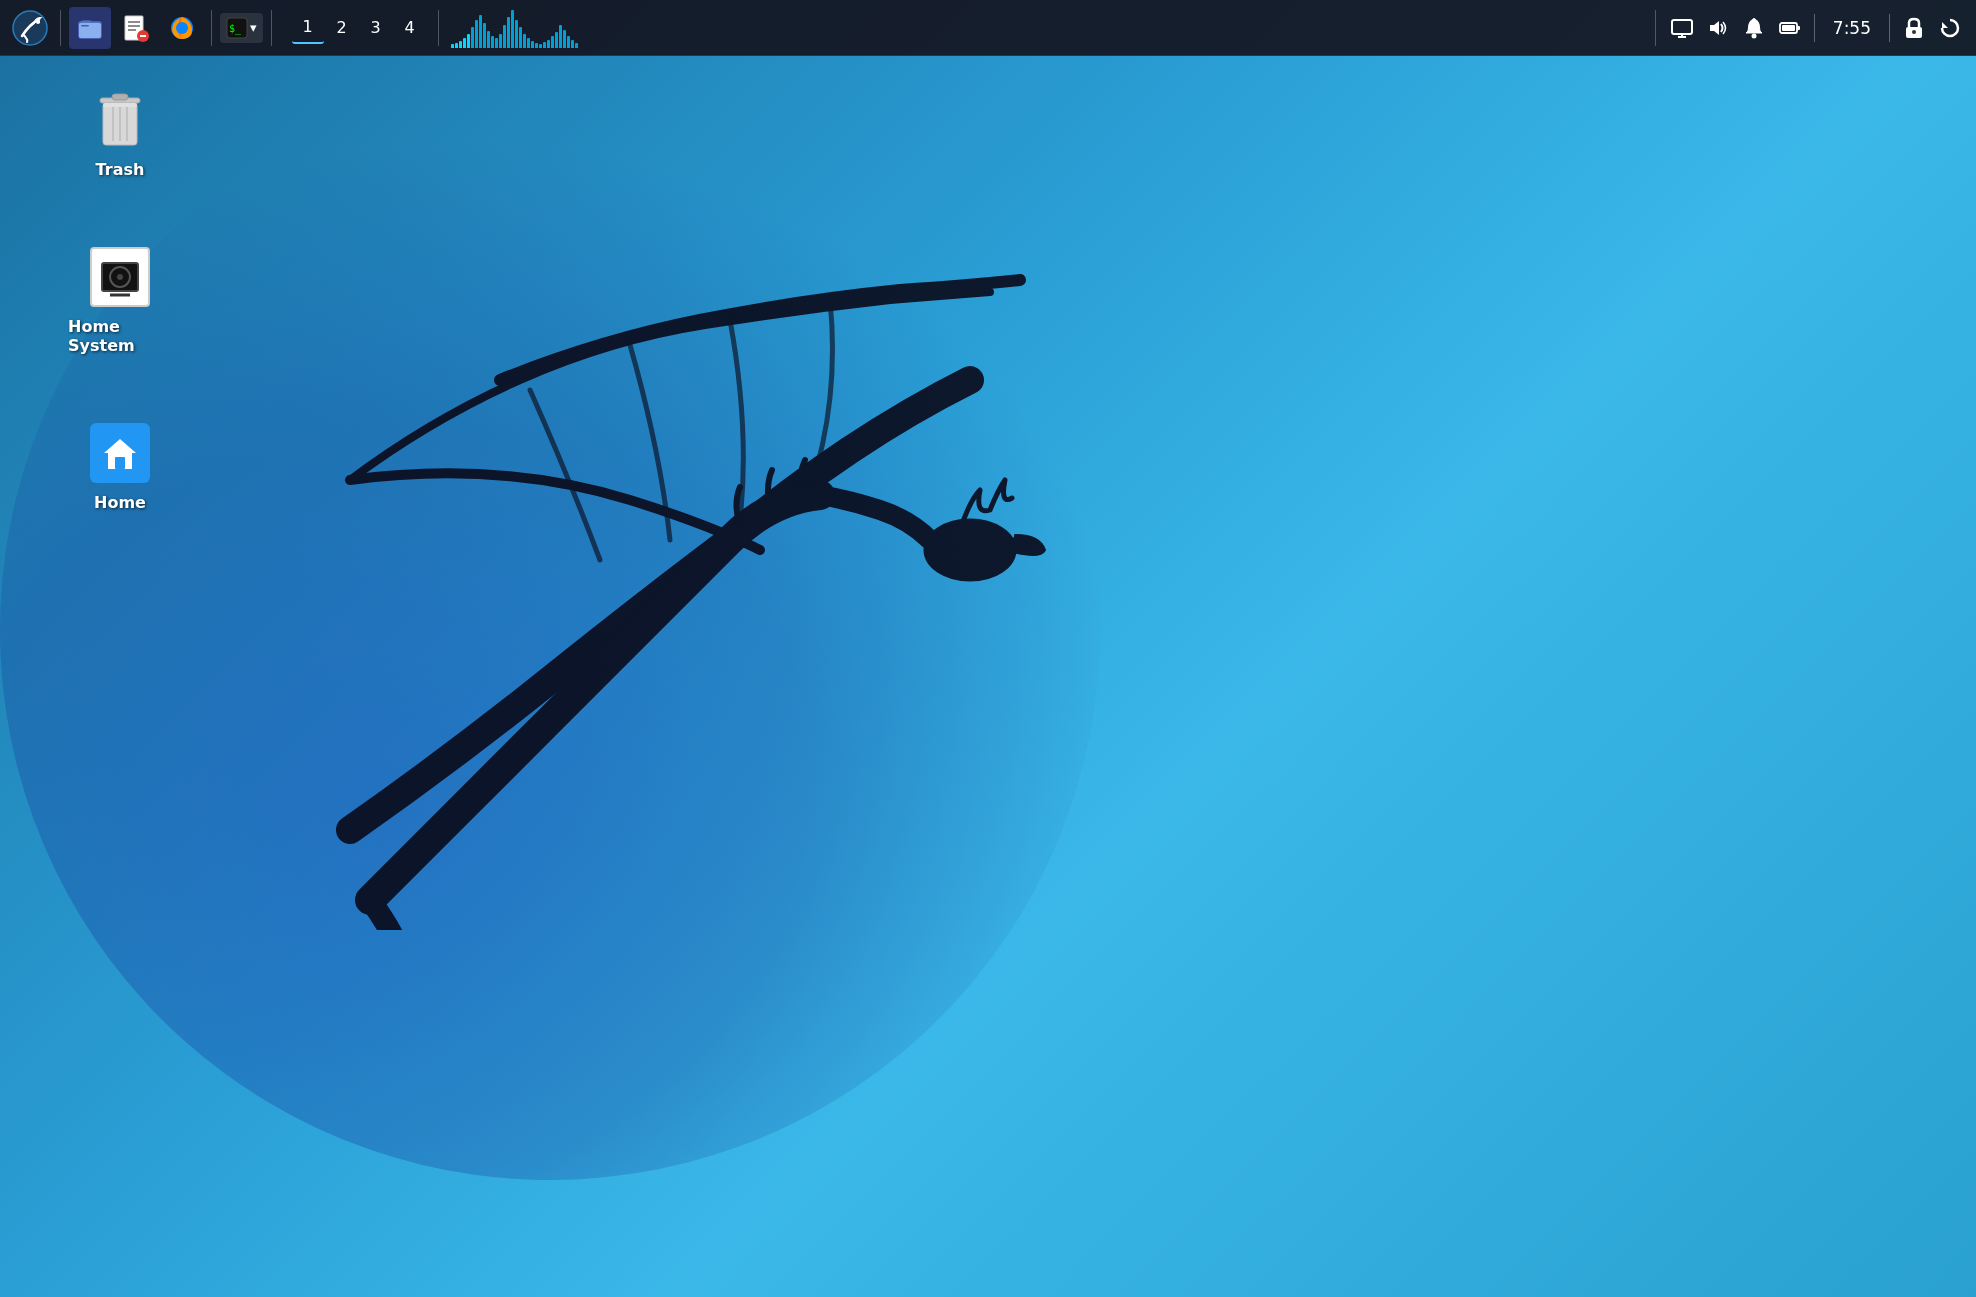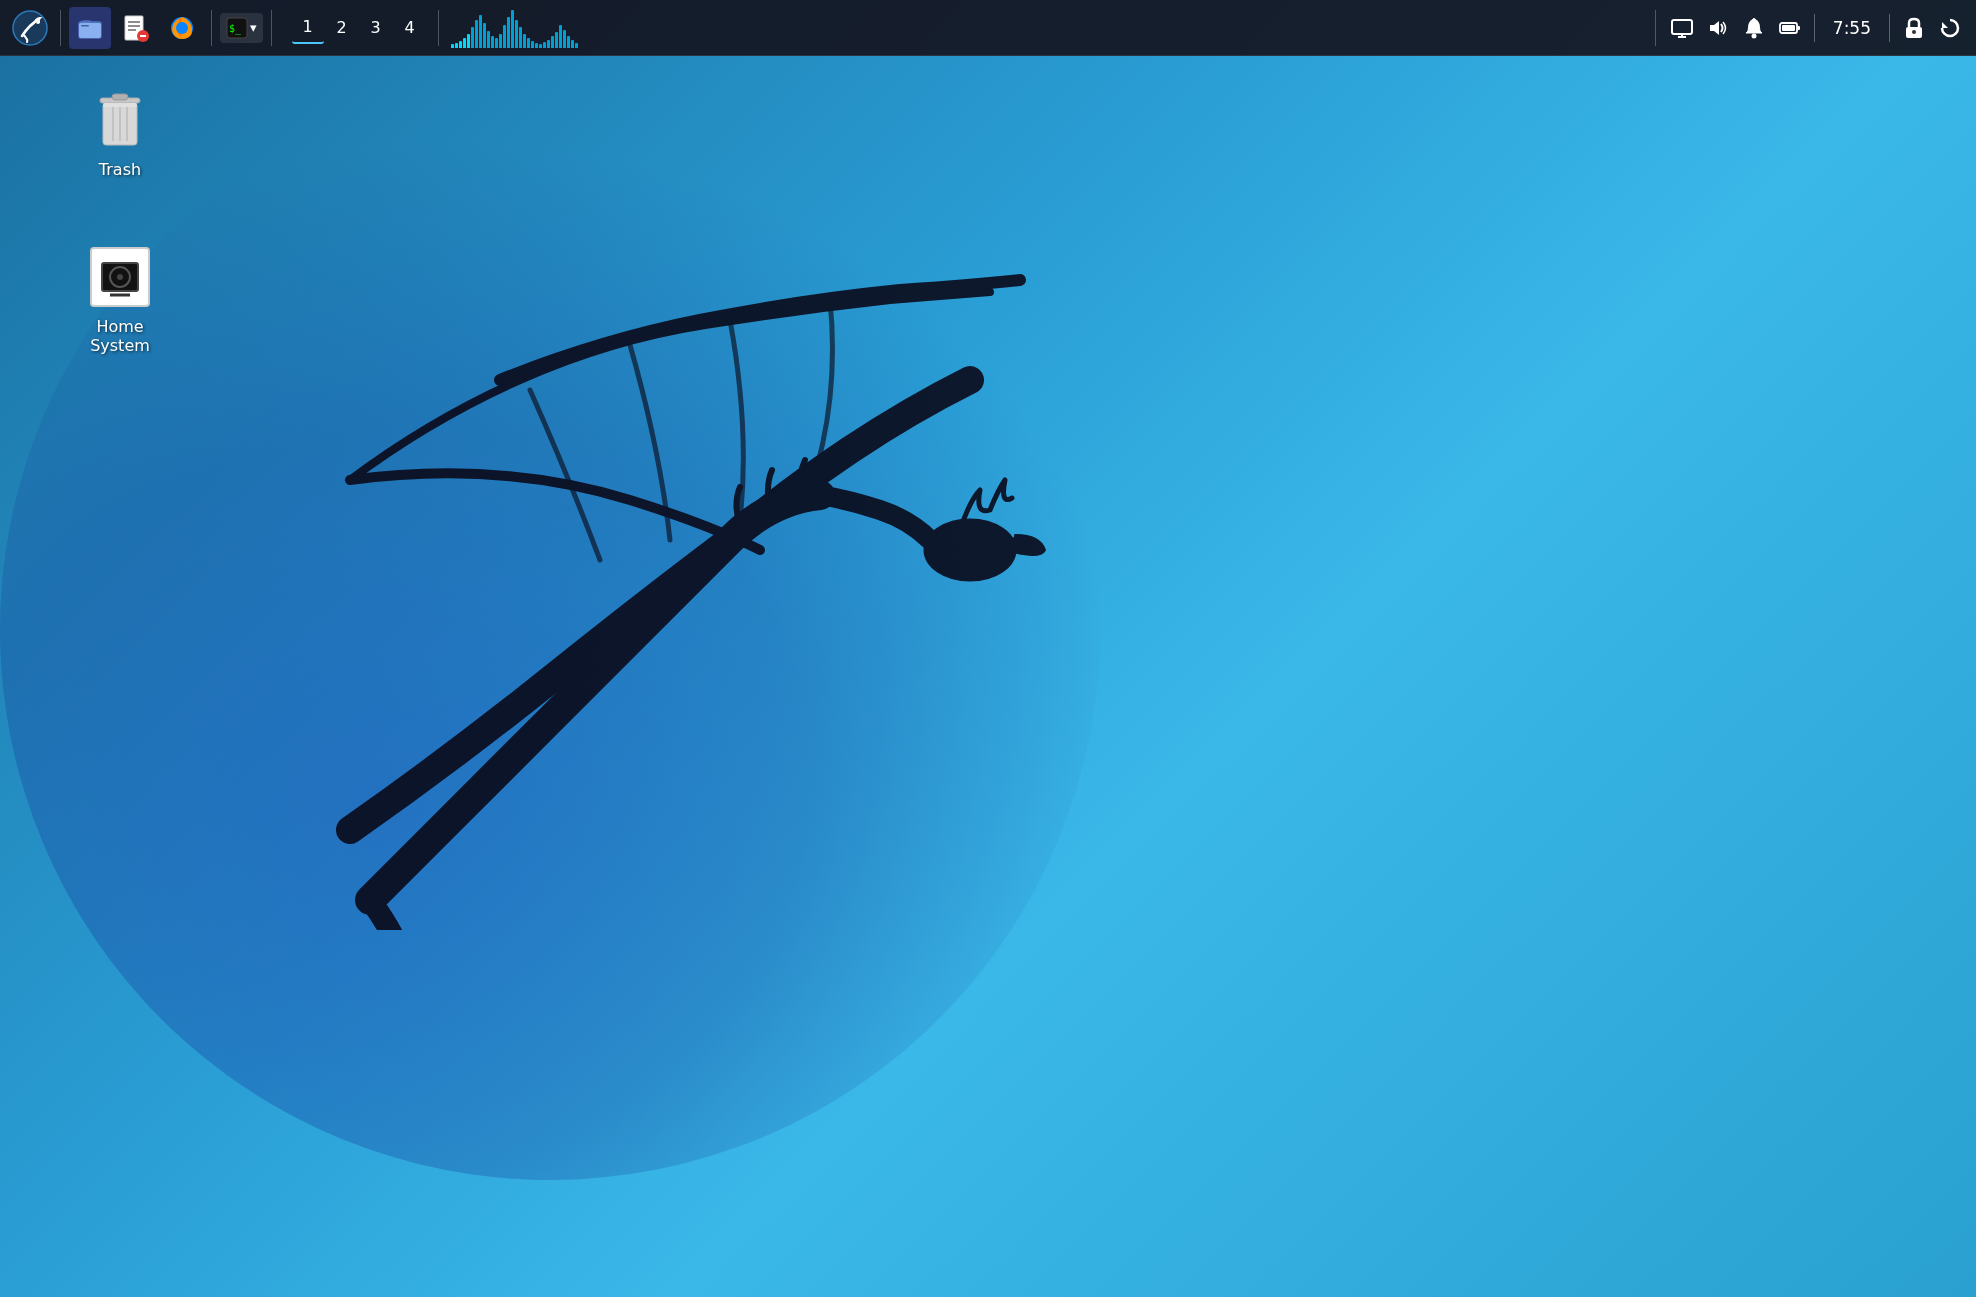--- a/index.html
+++ b/index.html
@@ -198,23 +198,23 @@
       width: 64px;
       height: 64px;
       display: flex;
       align-items: center;
       justify-content: center;
     }
 
     .icon-label {
       color: #fff;
       font-size: 16px;
-      text-align: center;
+      text-align: left;
       text-shadow: 1px 1px 3px rgba(0,0,0,0.7);
-      font-weight: 400;
+      font-weight: 700;
     }
 
     
     .trash-svg {
       width: 52px;
       height: 60px;
     }
 
     
     .filesys-icon {
@@ -500,16 +500,29 @@
             <rect x="2" y="6" width="36" height="28" rx="2" fill="#111" stroke="#444" stroke-width="2"></rect>
             <circle cx="20" cy="20" r="10" fill="none" stroke="#555" stroke-width="2"></circle>
             <circle cx="20" cy="20" r="3" fill="#444"></circle>
             <line x1="10" y1="38" x2="30" y2="38" stroke="#333" stroke-width="3"></line>
           </svg>
         </div>
       </div>
       <span class="icon-label">Home System</span>
     </div>
 
+    <div class="desktop-icon">
+      <div class="icon-image">
+        <div class="home-icon-bg">
+          <svg width="40" height="40" viewBox="0 0 40 40" xmlns="http://www.w3.org/2000/svg">
+
+            <polygon points="20,6 4,20 8,20 8,36 32,36 32,20 36,20" fill="white"></polygon>
+
+            <rect x="15" y="24" width="10" height="12" rx="1" fill="#2196f3"></rect>
+          </svg>
+        </div>
+      </div>
+      <span class="icon-label">Home</span>
+    </div>
 
   </div>
 
 </div>
 
 </body></html>

